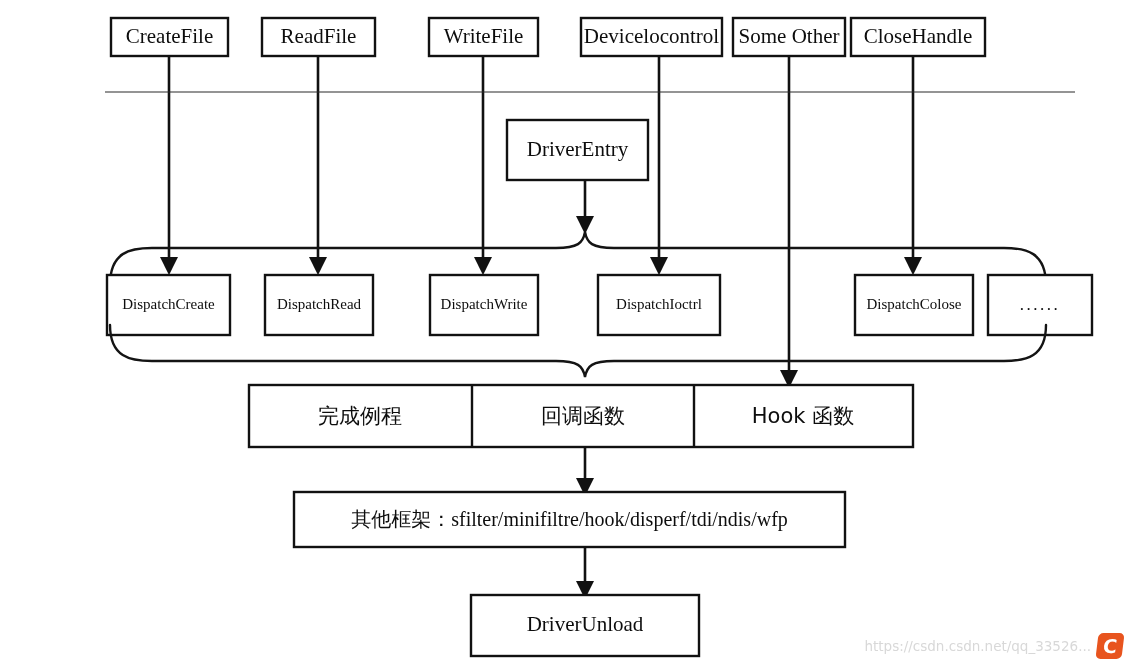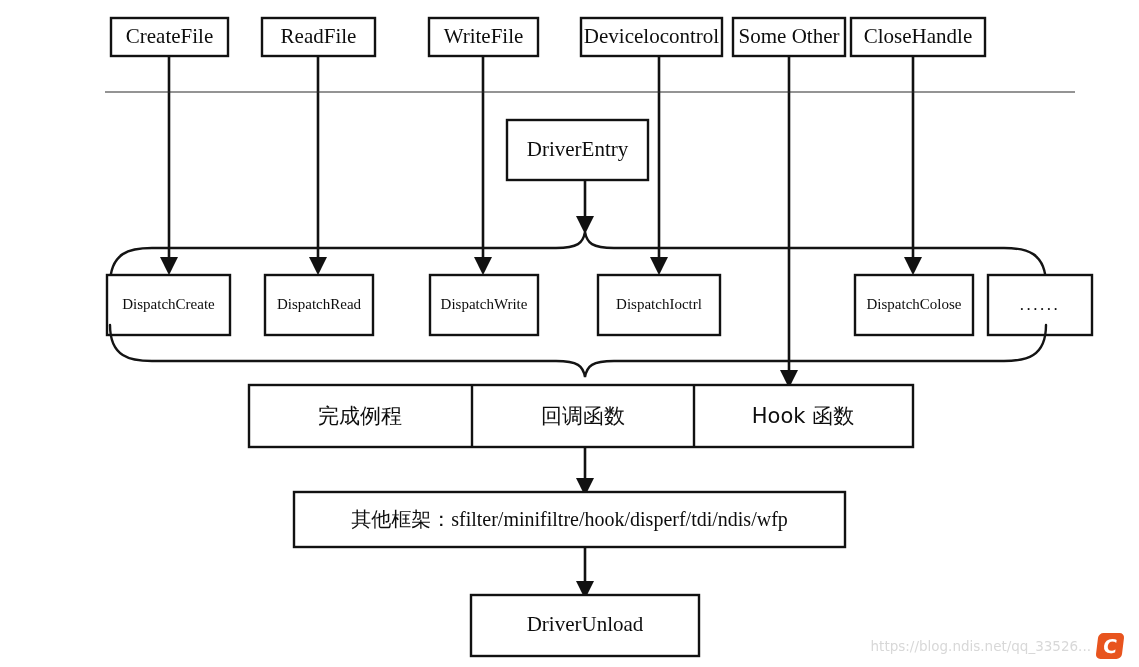--- a/index.html
+++ b/index.html
@@ -210,15 +210,15 @@
 
   <line class="conn" x1="585" y1="547" x2="585" y2="590" marker-end="url(#arrow)"></line>
 
   <g>
     <rect class="box-rect" x="471" y="595" width="228" height="61"></rect>
     <text class="lbl lbl-unload" x="585" y="626.5">DriverUnload</text>
   </g>
 </svg>
 
 <div id="watermark">
-  <span class="wm-text">https://blog.ndis.net/qq_33526...</span>
+  <span class="wm-text">https://csdn.csdn.net/qq_33526...</span>
   <span class="wm-logo"></span>
 </div>
 
 </body></html>

